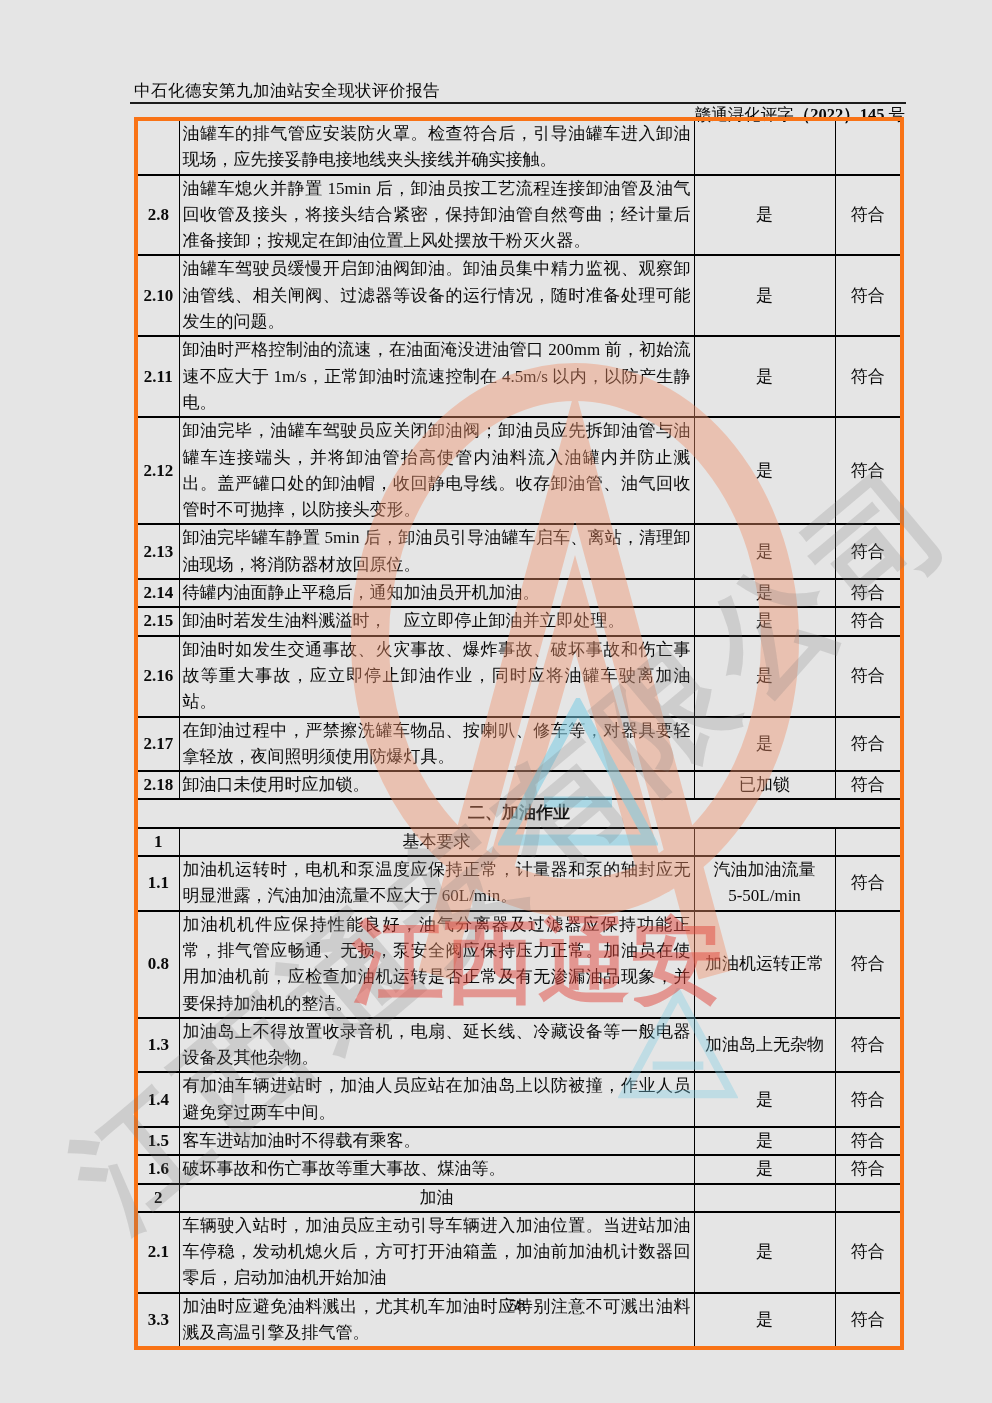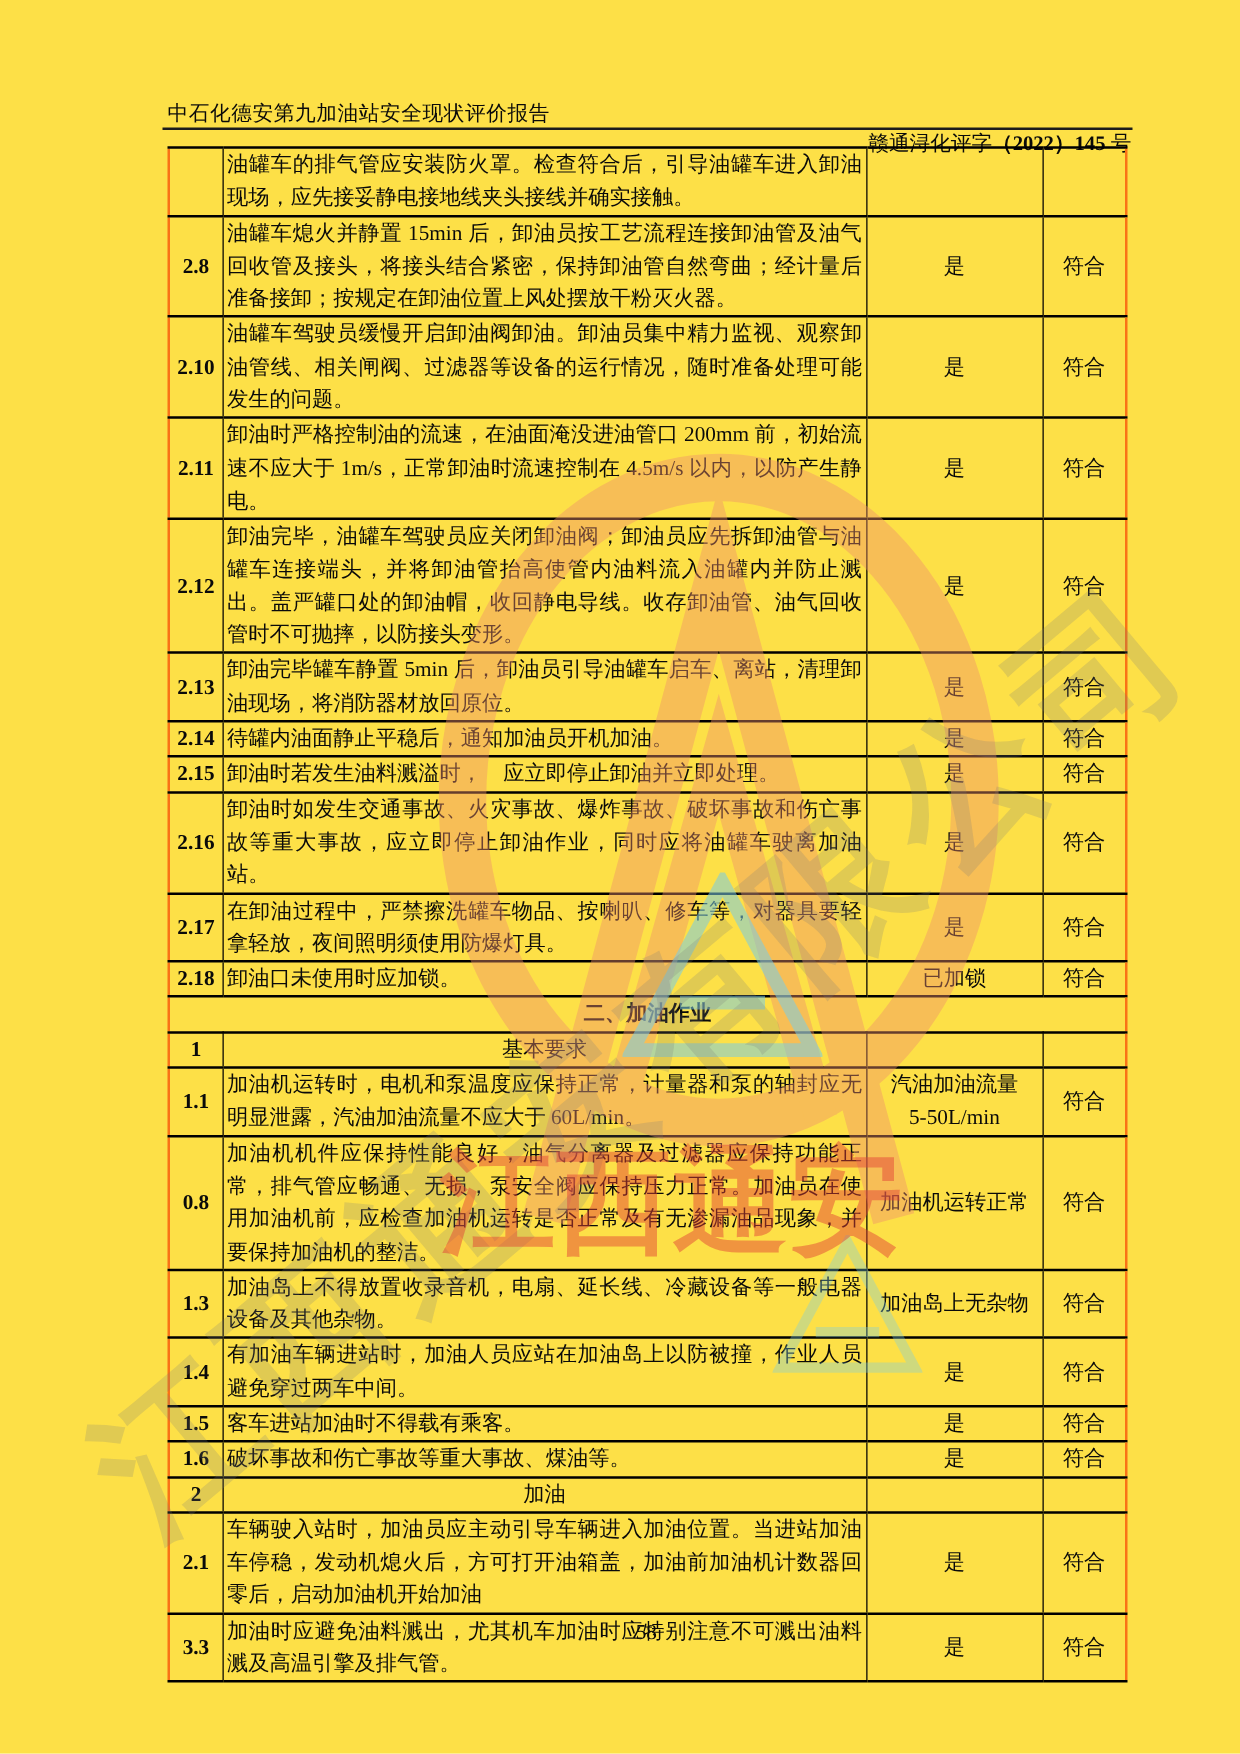--- a/index.html
+++ b/index.html
@@ -1,36 +1,36 @@
 <!DOCTYPE html>
 <html><head>
 <meta charset="utf-8">
 <style>
   html,body { margin:0; padding:0; background:#ffffff; }
   .page {
-    position:relative; width:992px; height:1403px; background:#fde047;
+    position:relative; width:992px; height:1403px; background:#e5e5e5;
     font-family:"Liberation Serif","DejaVu Serif",serif; color:#0a0a0a;
     overflow:hidden;
   }
   
   .hdr-left  { position:absolute; left:134px; top:80px; font-size:16.5px; letter-spacing:.5px; }
   .hdr-right { position:absolute; right:87px; top:80px; font-size:16.5px;margin-top:24px; }
   .hdr-right b { font-weight:bold; }
   .hdr-rule  { position:absolute; left:130px; top:102px; width:776px; height:2px; background:#1c1c1c; }
   
   table.checklist {
     position:absolute; left:134px; top:117px; width:766px;
     border-collapse:collapse; table-layout:fixed; z-index:1;
   }
   table.checklist td {
     border:1px solid #000; border-top:2px solid #000; border-bottom:2px solid #000;
     font-size:17px; line-height:26.3px; padding:0 3px; vertical-align:middle;
     overflow:hidden;
   }
-  table.checklist { border:2px solid #f97316; }
+  table.checklist { border:4px solid #f97316; }
   td.no      { text-align:center; font-weight:bold; font-size:16.5px; padding:0; }
   td.content { text-align:justify; }
   td.content.centered { text-align:center; }
   td.status, td.result { text-align:center; white-space:pre-line; }
   td.section { text-align:center; font-weight:bold; font-size:18px; }
   
   .footer { position:absolute; left:134px; top:1296px; width:766px; text-align:center; font-size:17px; }
   
   .wm { position:absolute; pointer-events:none; z-index:2; }
   .wm-gray {

